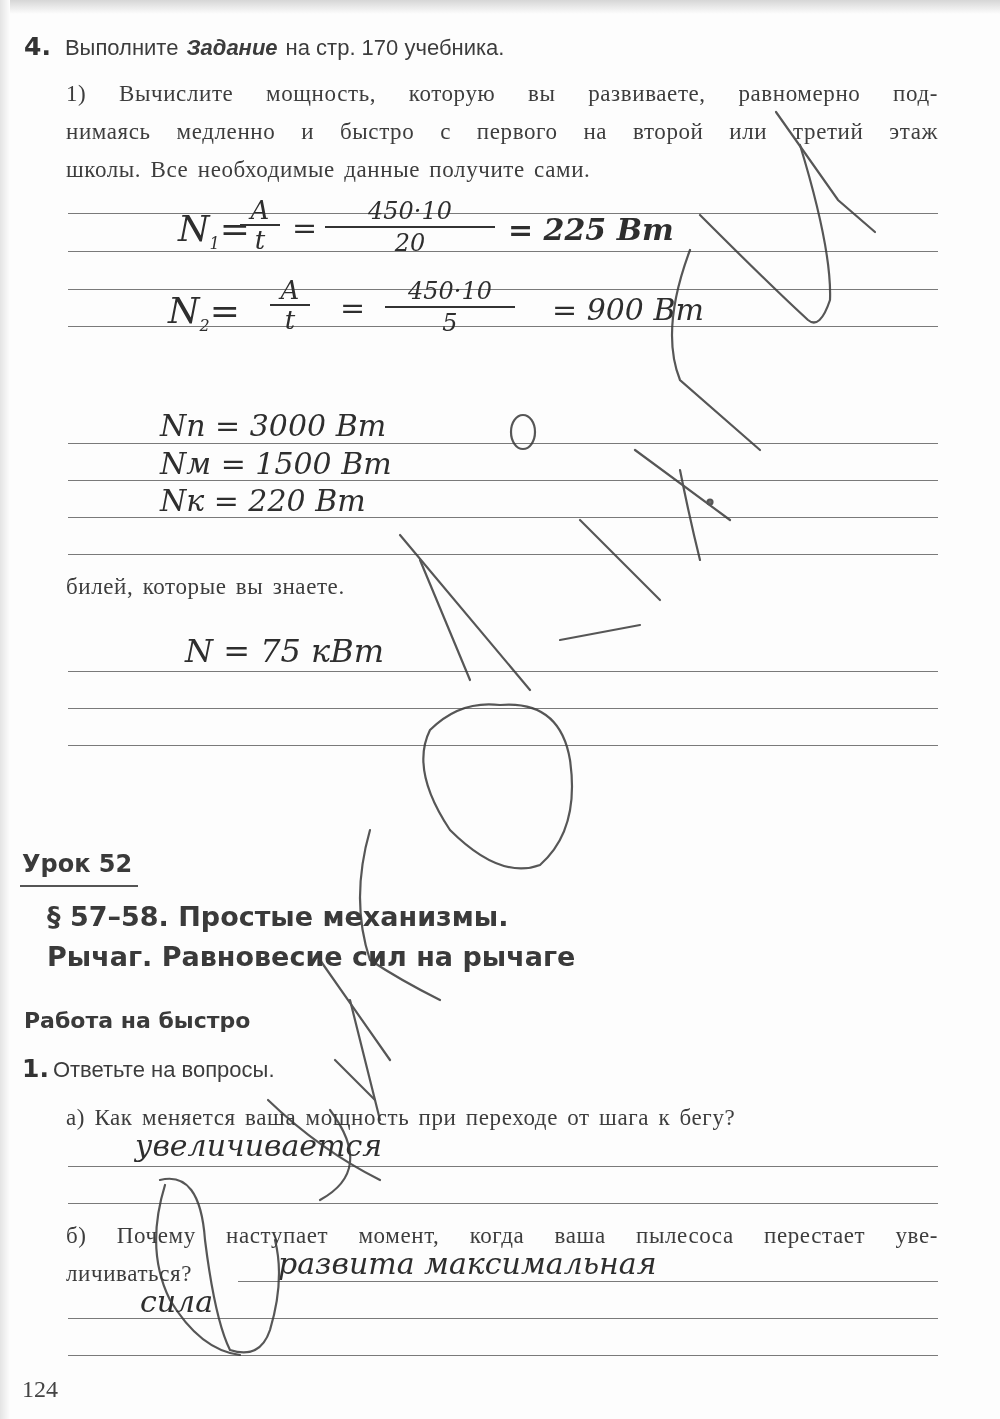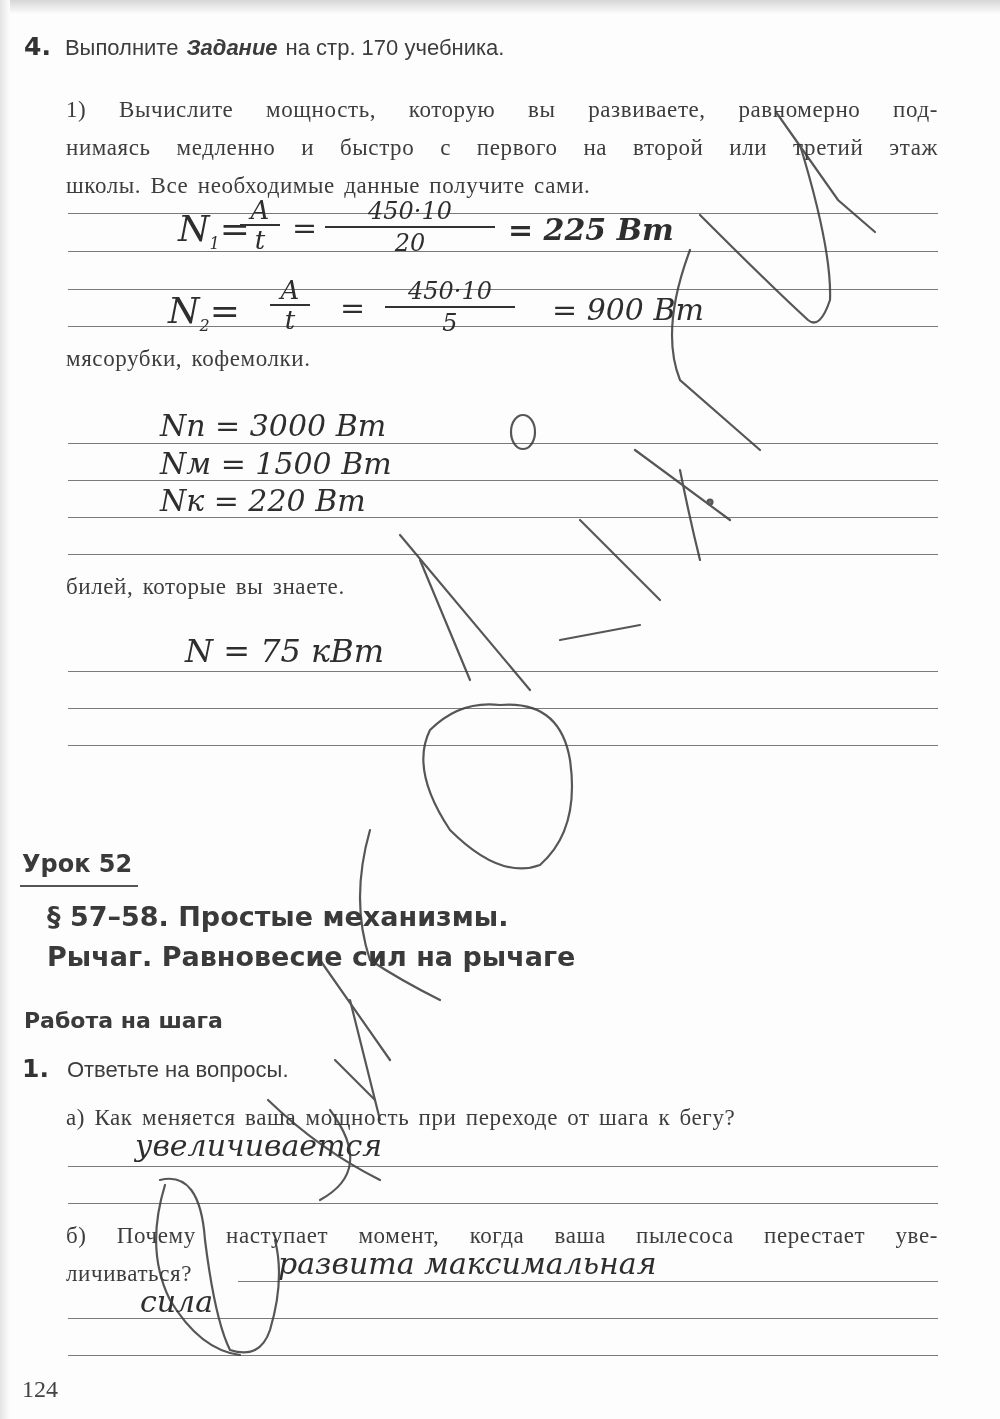--- a/index.html
+++ b/index.html
@@ -52,21 +52,21 @@
 <div class="topshade"></div>
 <div class="leftshade"></div>
 
 <div class="abs" style="left:24px; top:32px;">
   <span class="task-num">4.</span>
   <span class="task-text" style="margin-left:10px;">Выполните</span>
   <span class="task-text" style="font-style:italic;font-weight:bold;margin-left:4px;">Задание</span>
   <span class="task-text" style="margin-left:4px;">на стр. 170 учебника.</span>
 </div>
 
-<div class="para" style="top:91px;">
+<div class="para" style="top:75px;">
   <div style="text-align-last:justify;">1) Вычислите мощность, которую вы развиваете, равномерно под-</div>
   <div style="text-align-last:justify;">нимаясь медленно и быстро с первого на второй или третий этаж</div>
   <div>школы. Все необходимые данные получите сами.</div>
 </div>
 
 <div class="rule" style="top:213px;"></div>
 <div class="rule" style="top:251px;"></div>
 <div class="rule" style="top:289px;"></div>
 <div class="rule" style="top:326px;"></div>
 
@@ -82,21 +82,20 @@
 <div class="hw" style="left:168px; top:290px; font-size:36px;">N<sub style="font-size:16px;">2</sub>= </div>
 <div class="hw" style="left:270px; top:276px; font-size:26px; text-align:center; width:40px; line-height:28px;">A<div style="border-top:2px solid #333;">t</div></div>
 <div class="hw" style="left:340px; top:290px; font-size:30px;">=</div>
 <div class="hw" style="left:385px; top:276px; font-size:24px; text-align:center; width:130px; line-height:30px;">
   <div>450·10</div>
   <div style="border-top:2px solid #333;">5</div>
 </div>
 <div class="hw" style="left:552px; top:292px; font-size:30px;">= 900 Вт</div>
 
 <div class="para" style="top:340px;">
-  <div>мясорубки, кофемолки.</div>
 </div>
 
 <div class="rule" style="top:443px;"></div>
 <div class="rule" style="top:480px;"></div>
 <div class="rule" style="top:517px;"></div>
 <div class="rule" style="top:554px;"></div>
 
 <div class="hw" style="left:160px; top:408px; font-size:30px;">Nп = 3000 Вт</div>
 <div class="hw" style="left:160px; top:446px; font-size:30px;">Nм = 1500 Вт</div>
 <div class="hw" style="left:160px; top:483px; font-size:30px;">Nк = 220 Вт</div>
@@ -110,25 +109,25 @@
 <div class="rule" style="top:745px;"></div>
 
 <div class="hw" style="left:185px; top:632px; font-size:32px;font-style:italic;">N = 75 кВт</div>
 
 <div class="abs h-lesson" style="left:22px; top:850px;">Урок 52</div>
 <div class="abs" style="left:20px; top:885px; width:118px; border-top:2px solid #555;"></div>
 
 <div class="abs h-title" style="left:22px; top:897px;">§ 57–58. Простые механизмы.</div>
 <div class="abs h-title" style="left:22px; top:937px;">Рычаг. Равновесие сил на рычаге</div>
 
-<div class="abs h-sub" style="left:24px; top:1008px;">Работа на шага</div>
+<div class="abs h-sub" style="left:24px; top:1008px;">Работа на быстро</div>
 
 <div class="abs" style="left:22px; top:1054px;">
   <span class="task-num">1.</span>
-  <span class="task-text" style="margin-left:14px;">Ответьте на вопросы.</span>
+  <span class="task-text" style="">Ответьте на вопросы.</span>
 </div>
 
 <div class="para" style="top:1099px;">
   <div>а) Как меняется ваша мощность при переходе от шага к бегу?</div>
 </div>
 <div class="hw" style="left:135px; top:1128px; font-size:30px;">увеличивается</div>
 <div class="rule" style="top:1166px;"></div>
 <div class="rule" style="top:1203px;"></div>
 
 <div class="para" style="top:1217px;">

